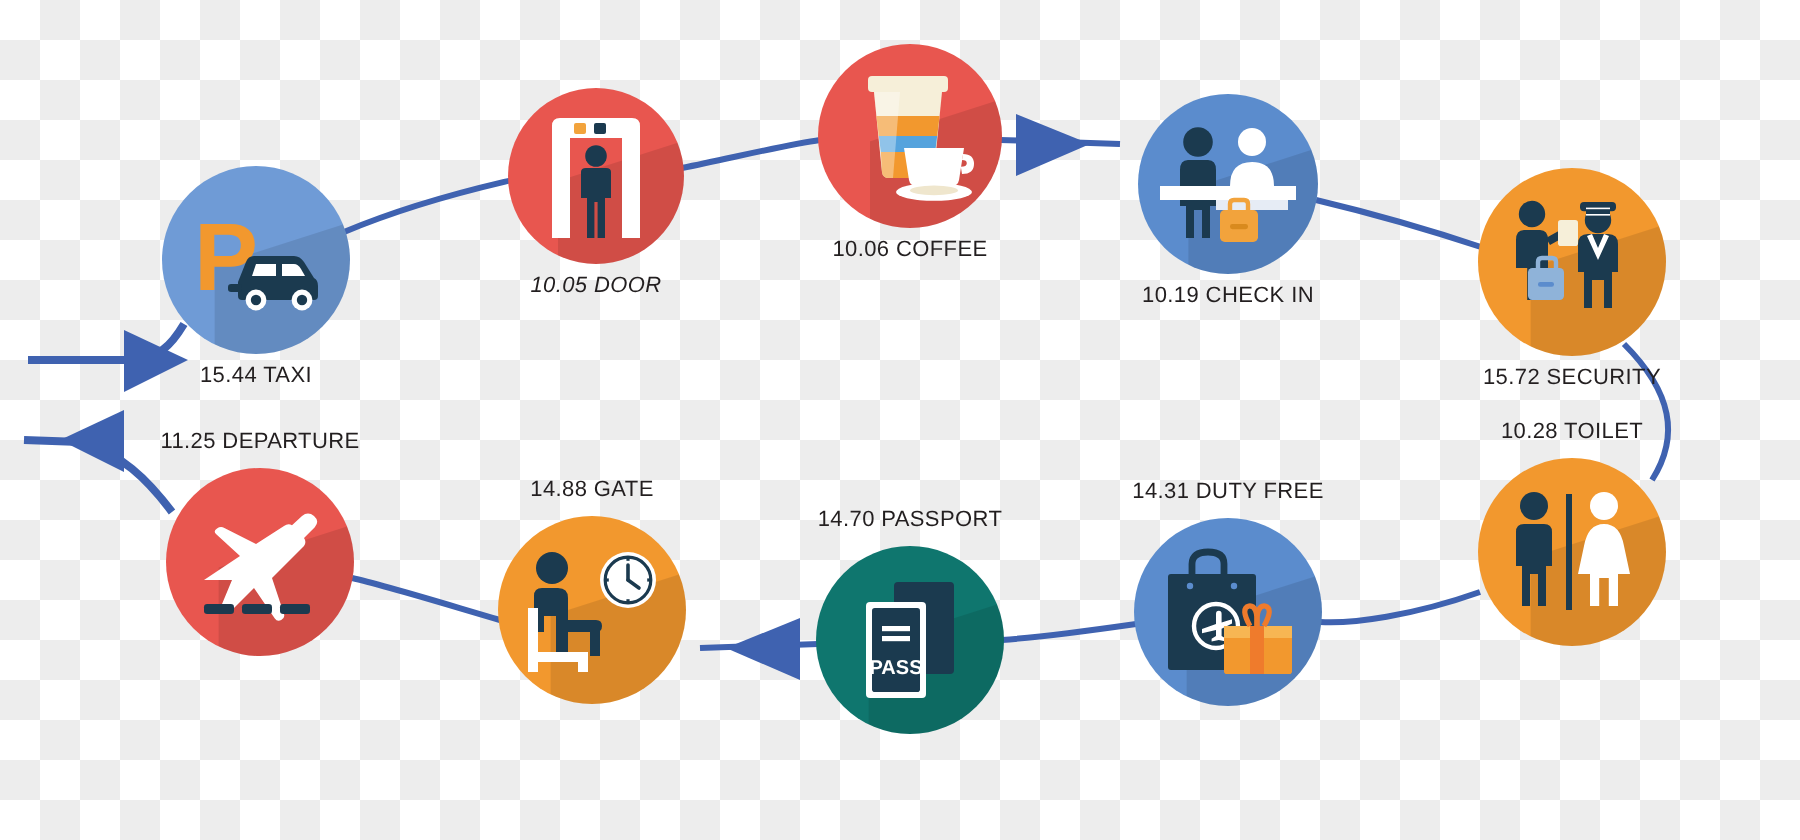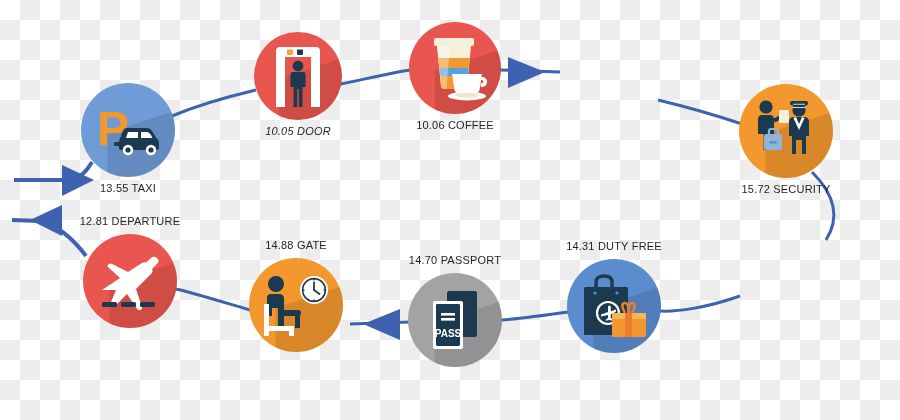--- a/index.html
+++ b/index.html
@@ -83,24 +83,24 @@
         <g fill="#ffffff">
           <circle cx="33" cy="49" r="5.2"></circle>
             <circle cx="56" cy="49" r="5.2"></circle>
         </g>
         <g fill="#1b3a4f">
           <circle cx="33" cy="49" r="2.6"></circle>
             <circle cx="56" cy="49" r="2.6"></circle>
         </g>
       </svg>
     </div>
-    <div class="label below">13.55 TAXI</div>
-  </div>
-
-  <div class="node" style="left:298px;top:76px;font-style:italic;">
+    <div class="label below">15.44 TAXI</div>
+  </div>
+
+  <div class="node" style="left:298px;top:88px;font-style:italic;">
     <div class="disc" style="width:88px;height:88px;background:#e8564f;">
       <div class="shade"></div>
       <svg width="52" height="62" viewBox="0 0 52 62">
         <path d="M4 62 L4 6 Q4 2 8 2 L44 2 Q48 2 48 6 L48 62 L39 62 L39 12 L13 12 L13 62 Z" fill="#ffffff"></path>
         <rect x="15" y="4.5" width="6" height="5.5" rx="1" fill="#f2a33c"></rect>
         <rect x="25" y="4.5" width="6" height="5.5" rx="1" fill="#1b3a4f"></rect>
         <g fill="#1b3a4f">
           <circle cx="26" cy="21" r="5.4"></circle>
           <path d="M18.5 29 Q18.5 27 21 27 L31 27 Q33.5 27 33.5 29 L33.5 42 L30.5 42 L30.5 62 L26.8 62 L26.8 44 L25.2 44 L25.2 62 L21.5 62 L21.5 42 L18.5 42 Z"></path>
         </g>
@@ -123,20 +123,45 @@
 
         <path d="M30 40 L60 40 L57.5 56 Q57 59 53.5 59 L36.5 59 Q33 59 32.5 56 Z" fill="#ffffff"></path>
         <path d="M59.5 43 Q65 43 65 48 Q65 53 59 53 L58.4 49.4 Q61.4 49.4 61.4 47.6 Q61.4 46 59 46 Z" fill="#ffffff"></path>
         <ellipse cx="45" cy="62" rx="19" ry="4.4" fill="#ffffff"></ellipse>
         <ellipse cx="45" cy="61.2" rx="12" ry="2.4" fill="#efe6cd"></ellipse>
       </svg>
     </div>
     <div class="label below">10.06 COFFEE</div>
   </div>
 
+  <div class="node" style="left:614px;top:92px;">
+    <div class="disc" style="width:90px;height:90px;background:#5b8ccd;">
+      <div class="shade"></div>
+      <svg width="68" height="62" viewBox="0 0 68 62">
+
+        <g fill="#ffffff">
+          <circle cx="46" cy="10" r="7"></circle>
+          <path d="M35 32 Q35 20 46 20 Q57 20 57 32 Z"></path>
+        </g>
+
+        <g fill="#1b3a4f">
+          <circle cx="19" cy="10" r="7.4"></circle>
+          <path d="M10 24 Q10 19 14 19 L24 19 Q28 19 28 24 L28 42 L25 42 L25 58 L21 58 L21 44 L17 44 L17 58 L13 58 L13 42 L10 42 Z"></path>
+        </g>
+
+        <rect x="0" y="32" width="68" height="7" fill="#ffffff"></rect>
+        <rect x="28" y="39" width="36" height="5" fill="#e6ecf5"></rect>
+
+        <rect x="30" y="44" width="19" height="16" rx="2.4" fill="#f2a33c"></rect>
+        <path d="M35 44 L35 41 Q35 39 37 39 L42 39 Q44 39 44 41 L44 44" fill="none" stroke="#f2a33c" stroke-width="2.2"></path>
+        <rect x="35" y="51" width="9" height="2.6" rx="1.2" fill="#d98a1e"></rect>
+      </svg>
+    </div>
+    <div class="label below">10.19 CHECK IN</div>
+  </div>
 
   <div class="node" style="left:786px;top:131px;">
     <div class="disc" style="width:94px;height:94px;background:#f2982e;">
       <div class="shade"></div>
       <svg width="66" height="66" viewBox="0 0 66 66">
 
         <g fill="#1b3a4f">
           <circle cx="13" cy="9" r="6.6"></circle>
           <path d="M5 22 Q5 17 9 17 L17 17 Q21 17 21 22 L21 36 L19 36 L19 52 L15.6 52 L15.6 40 L14 40 L14 52 L10.6 52 L10.6 36 L5 36 Z"></path>
           <path d="M20 21 L29 16 L31 19.5 L22 24.5 Z"></path>
@@ -153,20 +178,40 @@
           <rect x="40" y="5.8" width="12" height="4" fill="#ffffff"></rect>
           <rect x="40" y="6.6" width="12" height="2.4" fill="#1b3a4f"></rect>
           <path d="M36 24 Q36 19 41 19 L51 19 Q56 19 56 24 L56 38 L53 38 L53 56 L49 56 L49 42 L43 42 L43 56 L39 56 L39 38 L36 38 Z"></path>
         </g>
         <path d="M43 19 L46 26 L49 19 L51.5 20 L46 32 L40.5 20 Z" fill="#ffffff"></path>
       </svg>
     </div>
     <div class="label below">15.72 SECURITY</div>
   </div>
 
+  <div class="node" style="left:786px;top:276px;">
+    <div class="disc" style="width:94px;height:94px;background:#f2982e;">
+      <div class="shade"></div>
+      <svg width="64" height="62" viewBox="0 0 64 62">
+
+        <g fill="#1b3a4f">
+          <circle cx="13" cy="8" r="7"></circle>
+          <path d="M4 21 Q4 17 8 17 L18 17 Q22 17 22 21 L22 38 L19 38 L19 58 L15 58 L15 42 L11 42 L11 58 L7 58 L7 38 L4 38 Z"></path>
+        </g>
+
+        <rect x="29" y="2" width="3" height="58" fill="#1b3a4f"></rect>
+
+        <g fill="#ffffff">
+          <circle cx="48" cy="8" r="7"></circle>
+          <path d="M48 17 Q56 17 58 28 L61 42 L55 42 L55 58 L50.4 58 L50.4 44 L45.6 44 L45.6 58 L41 58 L41 42 L35 42 L38 28 Q40 17 48 17 Z"></path>
+        </g>
+      </svg>
+    </div>
+    <div class="label above">10.28 TOILET</div>
+  </div>
 
   <div class="node" style="left:614px;top:306px;">
     <div class="disc" style="width:94px;height:94px;background:#5b8ccd;">
       <div class="shade"></div>
       <svg width="70" height="66" viewBox="0 0 70 66">
 
         <path d="M17 14 L17 9 Q17 3 25 3 Q33 3 33 9 L33 14" fill="none" stroke="#1b3a4f" stroke-width="3.4"></path>
 
         <rect x="5" y="14" width="44" height="48" rx="1.5" fill="#1b3a4f"></rect>
         <circle cx="16" cy="20" r="1.6" fill="#5b8ccd"></circle>
@@ -179,21 +224,21 @@
         <rect x="33" y="40" width="34" height="6" fill="#f7b653"></rect>
         <rect x="46" y="40" width="7" height="24" fill="#ef7b2c"></rect>
         <path d="M46 40 Q41 31 45.5 30 Q50 29.5 49.5 40" fill="none" stroke="#ef7b2c" stroke-width="2.6"></path>
         <path d="M53 40 Q58 31 53.5 30 Q49 29.5 49.5 40" fill="none" stroke="#ef7b2c" stroke-width="2.6"></path>
       </svg>
     </div>
     <div class="label above">14.31 DUTY FREE</div>
   </div>
 
   <div class="node" style="left:455px;top:320px;">
-    <div class="disc" style="width:94px;height:94px;background:#a3a3a3;">
+    <div class="disc" style="width:94px;height:94px;background:#0f766e;">
       <div class="shade"></div>
       <svg width="56" height="62" viewBox="0 0 56 62">
         <rect x="20" y="2" width="30" height="46" rx="2" fill="#1b3a4f"></rect>
         <rect x="6" y="12" width="30" height="48" rx="2" fill="#ffffff"></rect>
         <rect x="9" y="15" width="24" height="42" rx="1.4" fill="#1b3a4f"></rect>
         <rect x="14" y="24" width="14" height="2.6" fill="#ffffff"></rect>
         <rect x="14" y="29" width="14" height="2.6" fill="#ffffff"></rect>
         <text x="21" y="48" text-anchor="middle" font-family="Liberation Sans, sans-serif" font-size="10" font-weight="bold" fill="#ffffff">PASS</text>
       </svg>
     </div>
@@ -242,16 +287,16 @@
         <g fill="#ffffff">
           <path d="M8 40 L26 28 L14 17 Q12.5 15.6 14.5 14.2 Q16.4 13 18.2 14 L34 22 L48 13 Q50 11.6 52 12.6 L57 8 Q60 5.6 63 8 Q66 10.6 63.4 13.6 L58 19 Q59.4 21 58 23 L42 39 L48 57 Q48.6 59 46.6 60 Q44.6 61 43.4 59.2 L33 44 L21 56 Q19.4 57.6 17.4 56.4 Q15.6 55.2 16.6 53 L22 40 Z"></path>
         </g>
         <g fill="#1b3a4f">
           <rect x="8" y="52" width="15" height="5" rx="1.6"></rect>
           <rect x="27" y="52" width="15" height="5" rx="1.6"></rect>
           <rect x="46" y="52" width="15" height="5" rx="1.6"></rect>
         </g>
       </svg>
     </div>
-    <div class="label above">12.81 DEPARTURE</div>
+    <div class="label above">11.25 DEPARTURE</div>
   </div>
 
 </div>
 
 </body></html>

